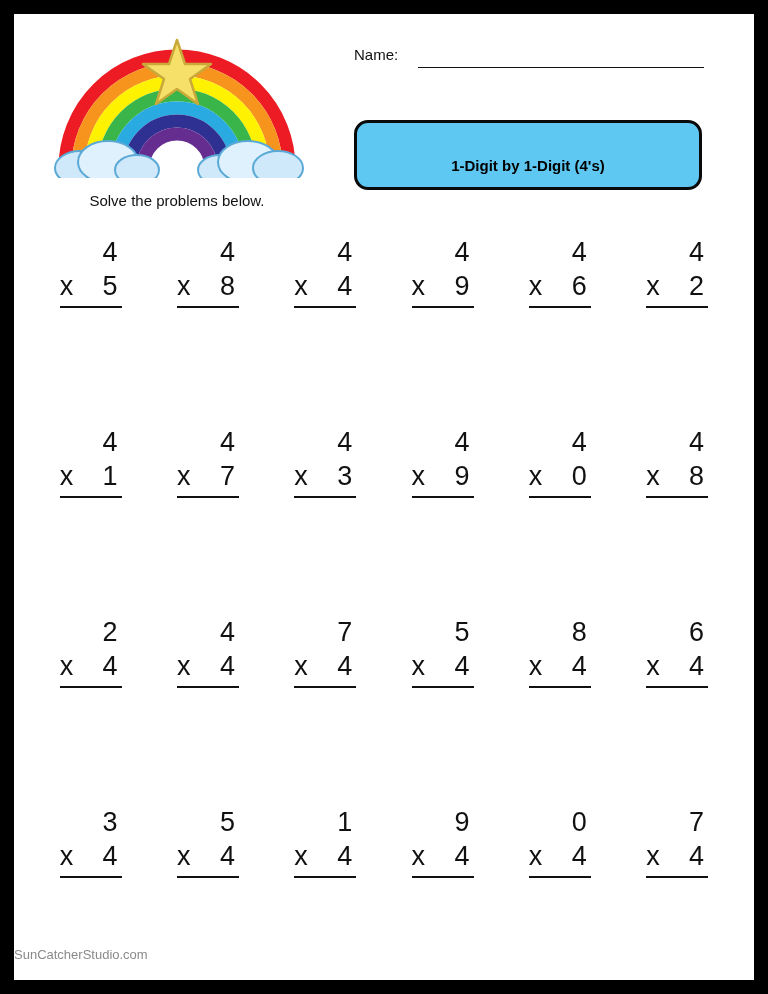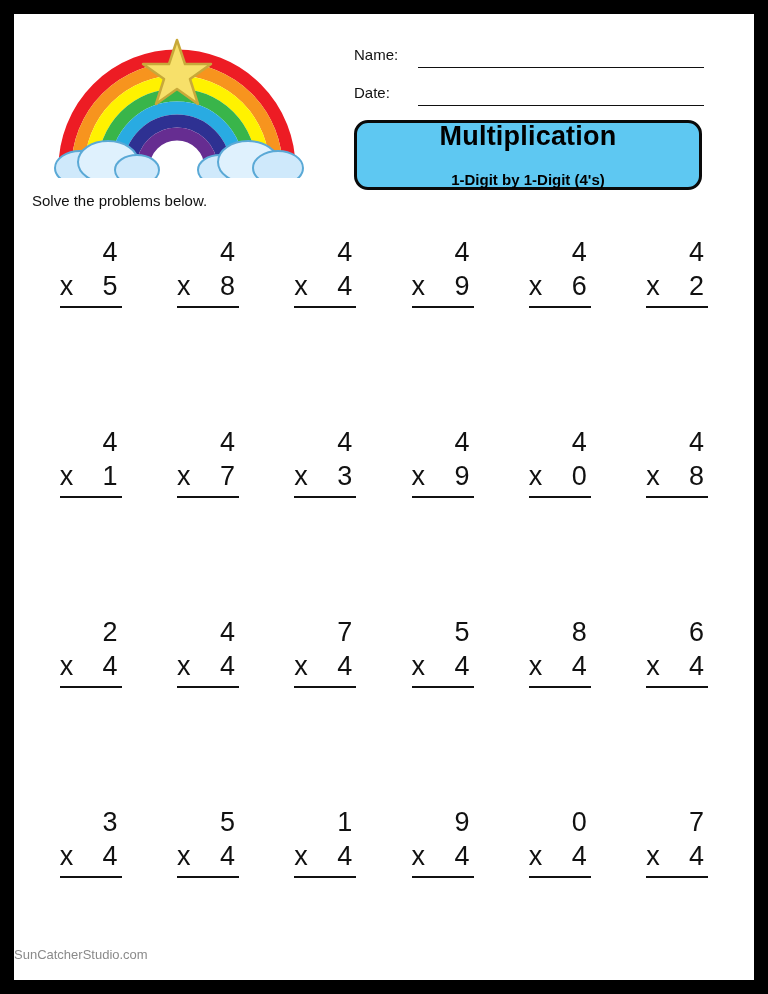--- a/index.html
+++ b/index.html
@@ -32,20 +32,21 @@
     left: 18px;
     top: 14px;
     width: 290px;
     height: 150px;
   }
   .solve-text {
     position: absolute;
     left: 18px;
     top: 178px;
     width: 290px;
+    text-align: center;
     font-size: 15px;
     color: #111111;
     font-family: "Liberation Sans", sans-serif;
   }
 
   .name-row, .date-row {
     position: absolute;
     left: 340px;
     width: 350px;
     height: 26px;
@@ -188,27 +189,22 @@
       </svg>
     </div>
 
     <div class="solve-text">Solve the problems below.</div>
 
     <div class="name-row">
       <span class="field-label">Name:</span>
       <span class="field-line"></span>
     </div>
 
-    <div class="date-row">
-      <span class="field-label">Date:</span>
-      <span class="field-line"></span>
-    </div>
 
     <div class="title-box">
-      <div class="title-main">Multiplication</div>
       <div class="title-sub">1-Digit by 1-Digit   (4's)</div>
     </div>
 
   </div>
 
   <div class="problems">
 
     <div class="prob-row">
       <div class="prob-cell">
           <div class="prob-inner">

